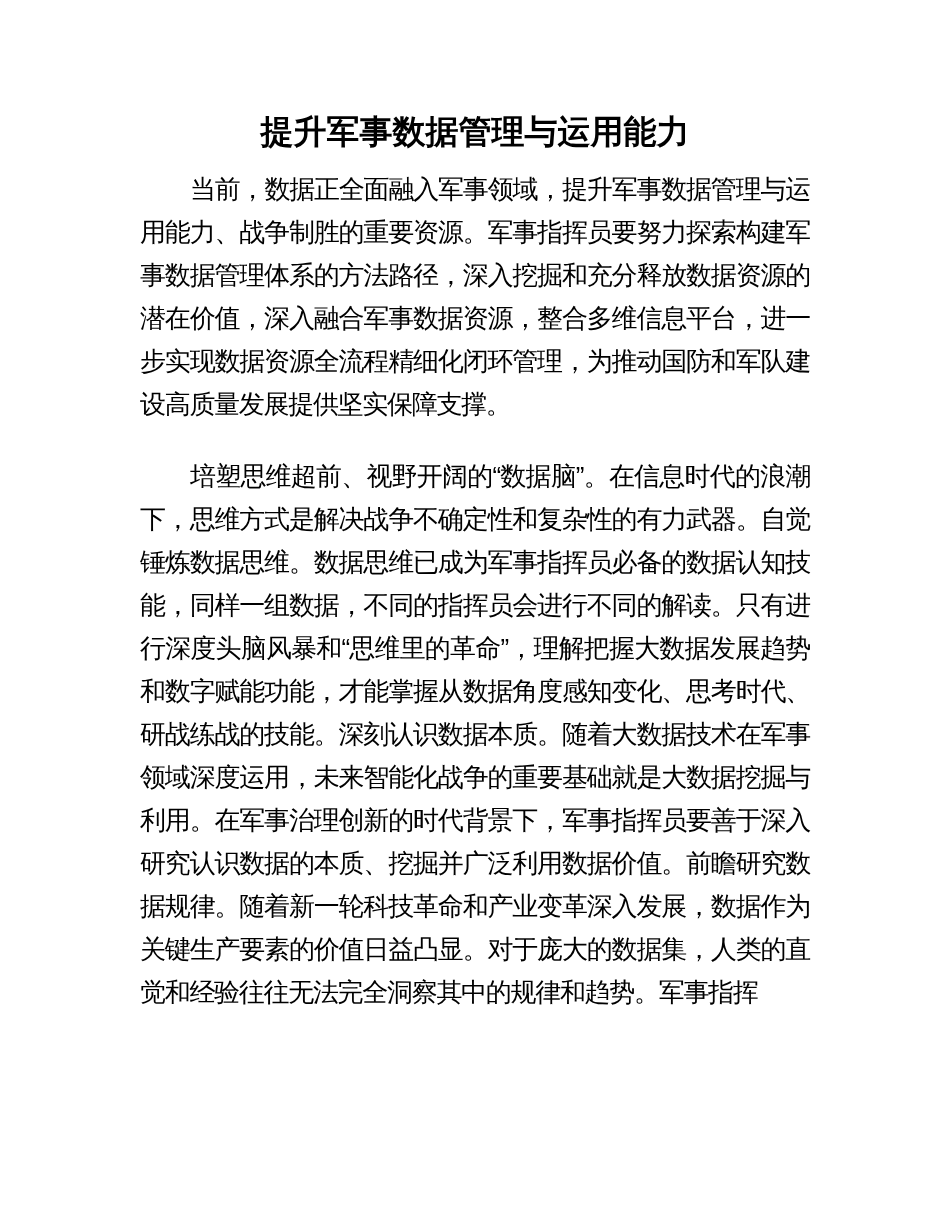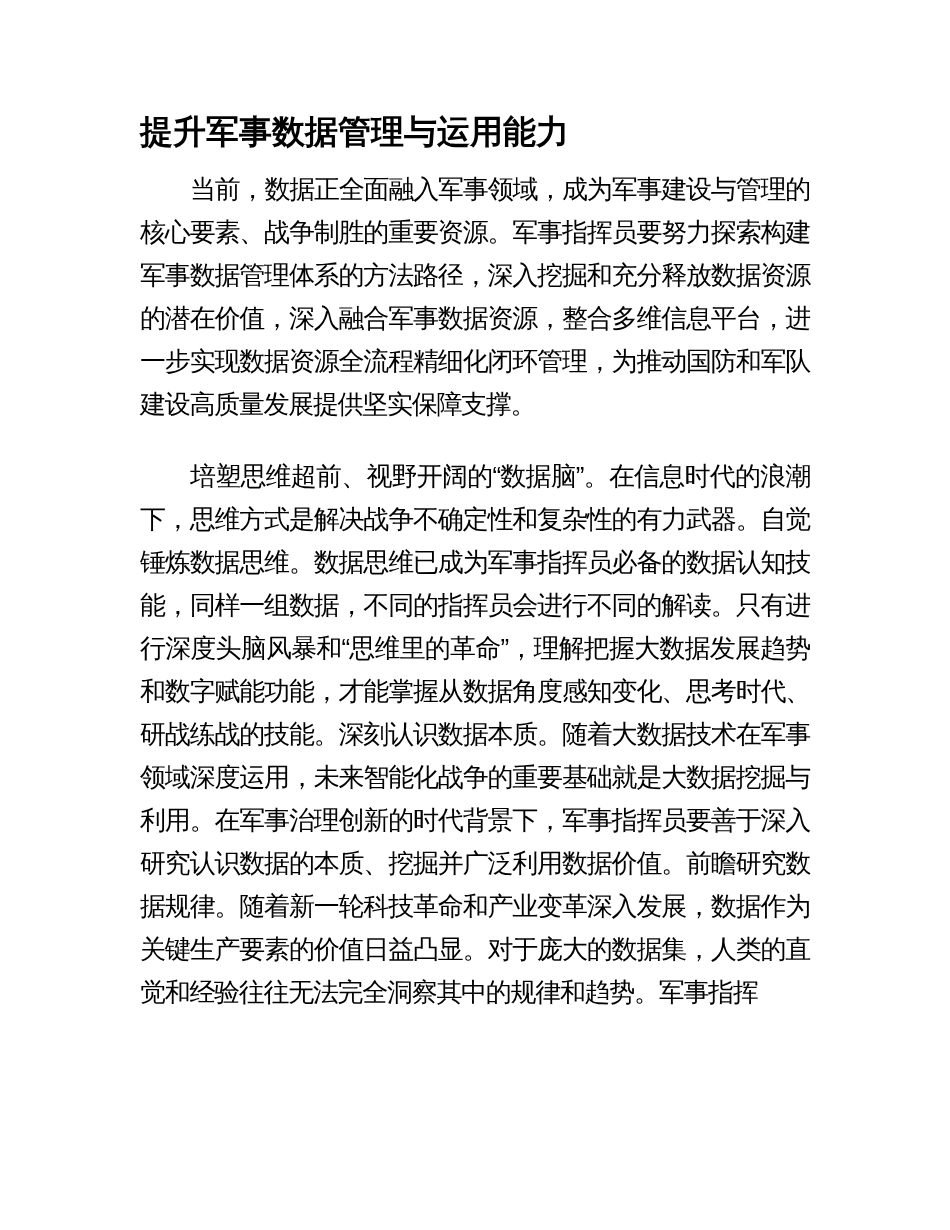--- a/index.html
+++ b/index.html
@@ -17,20 +17,21 @@
     padding: 108px 140px 0 140px;
     overflow: hidden;
     font-family: "Liberation Sans", sans-serif;
     color: #000000;
   }
   .doc-title {
     margin: 0 0 12px 0;
     font-size: 33px;
     line-height: 48px;
     font-weight: 700;
+    text-align: center;
     letter-spacing: 0;
     color: #000000;
   }
   .doc-paragraph {
     margin: 0;
     font-size: 26px;
     line-height: 43px;
     letter-spacing: -1.3px;
     text-align: justify;
     text-justify: inter-ideograph;
@@ -40,15 +41,15 @@
   }
   .doc-paragraph + .doc-paragraph {
     margin-top: 29px;
   }
 </style>
 </head>
 <body>
 
 <div class="page">
   <h1 class="doc-title">提升军事数据管理与运用能力</h1>
-  <p class="doc-paragraph">当前，数据正全面融入军事领域，成为军事建设与管理的核心要素、战争制胜的重要资源。军事指挥员要努力探索构建军事数据管理体系的方法路径，深入挖掘和充分释放数据资源的潜在价值，深入融合军事数据资源，整合多维信息平台，进一步实现数据资源全流程精细化闭环管理，为推动国防和军队建设高质量发展提供坚实保障支撑。</p>
+  <p class="doc-paragraph">当前，数据正全面融入军事领域，提升军事数据管理与运用能力、战争制胜的重要资源。军事指挥员要努力探索构建军事数据管理体系的方法路径，深入挖掘和充分释放数据资源的潜在价值，深入融合军事数据资源，整合多维信息平台，进一步实现数据资源全流程精细化闭环管理，为推动国防和军队建设高质量发展提供坚实保障支撑。</p>
   <p class="doc-paragraph">培塑思维超前、视野开阔的“数据脑”。在信息时代的浪潮下，思维方式是解决战争不确定性和复杂性的有力武器。自觉锤炼数据思维。数据思维已成为军事指挥员必备的数据认知技能，同样一组数据，不同的指挥员会进行不同的解读。只有进行深度头脑风暴和“思维里的革命”，理解把握大数据发展趋势和数字赋能功能，才能掌握从数据角度感知变化、思考时代、研战练战的技能。深刻认识数据本质。随着大数据技术在军事领域深度运用，未来智能化战争的重要基础就是大数据挖掘与利用。在军事治理创新的时代背景下，军事指挥员要善于深入研究认识数据的本质、挖掘并广泛利用数据价值。前瞻研究数据规律。随着新一轮科技革命和产业变革深入发展，数据作为关键生产要素的价值日益凸显。对于庞大的数据集，人类的直觉和经验往往无法完全洞察其中的规律和趋势。军事指挥</p>
 </div>
 
 </body></html>

